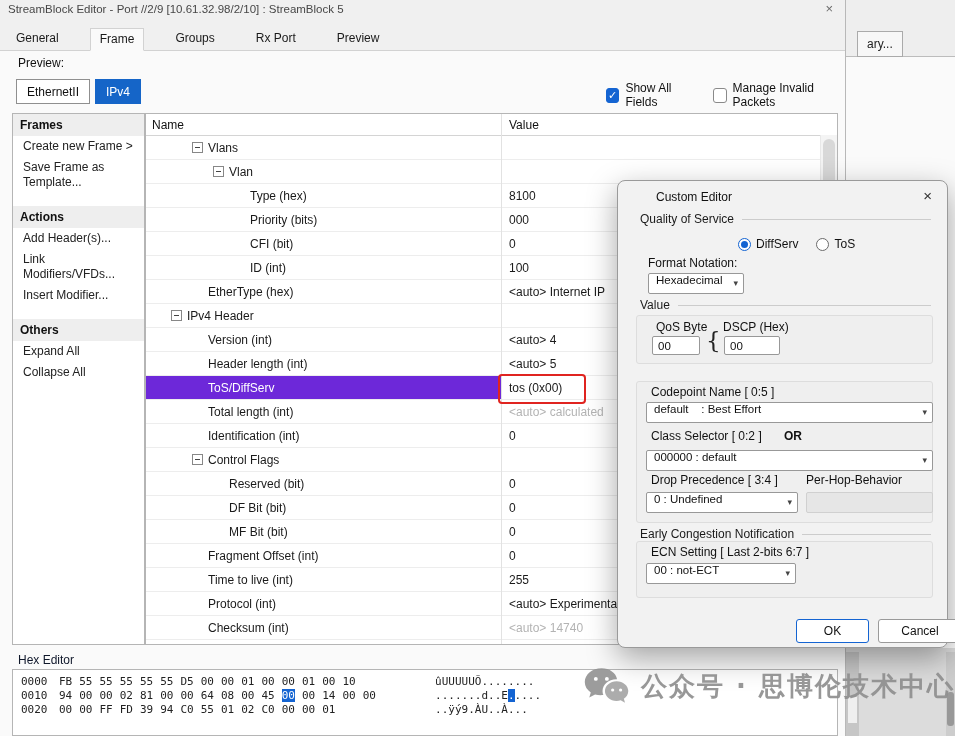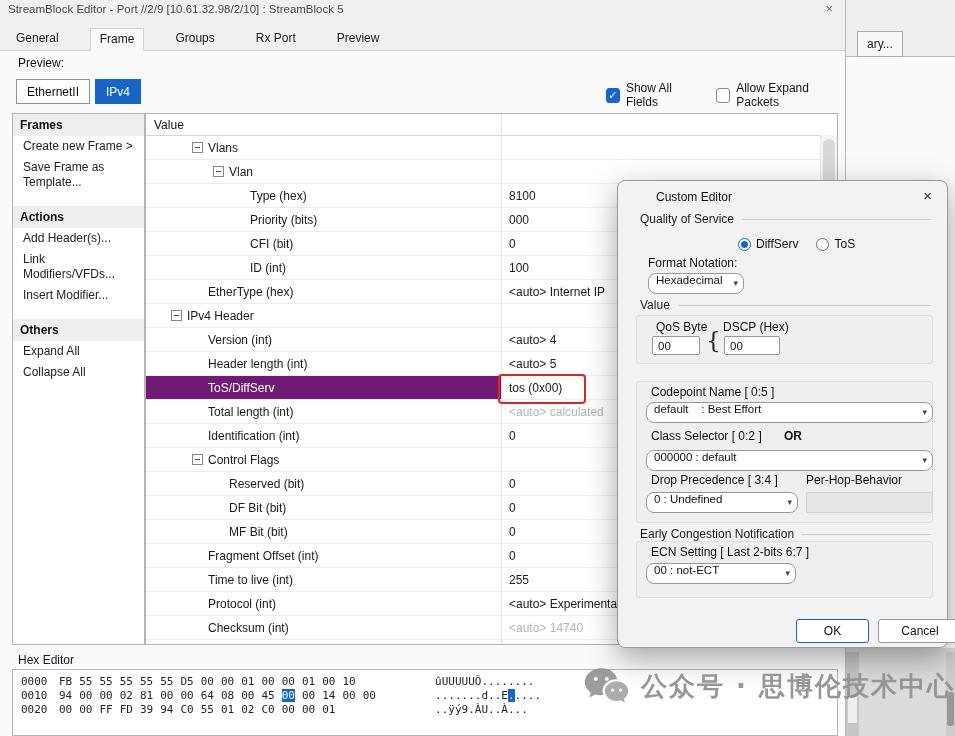--- a/index.html
+++ b/index.html
@@ -45,21 +45,21 @@
   .side-item{font-size:12px;color:#222;padding:3px 8px 3px 10px;cursor:pointer;line-height:1.25;}
 
   
   .tree{position:absolute;left:145px;top:113px;width:693px;height:532px;background:#fff;border:1px solid #b5b5b5;box-sizing:border-box;overflow:hidden;}
   .tree-header{height:21px;border-bottom:1px solid #d4d4d4;display:flex;align-items:center;font-size:12px;color:#111;}
   .col-name{width:355px;padding-left:6px;box-sizing:border-box;}
   .col-value{padding-left:8px;}
   .col-divider{position:absolute;left:355px;top:0;bottom:0;width:1px;background:#e2e2e2;z-index:2;}
   .trow{display:flex;height:23px;position:relative;border-bottom:1px solid #ededed;font-size:12px;align-items:center;color:#1a1a1a;}
   .tname{width:355px;height:100%;display:flex;align-items:center;box-sizing:border-box;}
-  .trow.selected .tname{background:#701a75;color:#fff;}
+  .trow.selected .tname{background:#6d28d9;color:#fff;}
   .tvalue{flex:1;padding-left:8px;z-index:1;}
   .tvalue.muted{color:#b3b3b3;}
   .expander{position:relative;width:11px;height:11px;border:1px solid #878787;background:#fff;margin-right:5px;flex:0 0 auto;box-sizing:border-box;}
   .expander::after{content:"";position:absolute;left:2px;top:4px;width:5px;height:1px;background:#444;}
   .expander.empty{visibility:hidden;}
   .annotation{position:absolute;left:352px;top:-2px;width:84px;height:26px;border:2px solid #e02420;border-radius:4px;pointer-events:none;z-index:4;}
   .tree-scrollbar{position:absolute;right:0;top:21px;bottom:0;width:16px;background:#f4f4f4;border-left:1px solid #e8e8e8;z-index:3;}
   .tree-scrollbar .thumb{position:absolute;left:2px;right:2px;top:4px;height:150px;background:#d8d8d8;border-radius:6px;}
 
   
@@ -83,21 +83,21 @@
   .grp.value{top:117px;}
   .grp.dscp{top:186px;}
   .grp.ecn{top:346px;}
   .radio-row{position:absolute;left:120px;top:56px;display:flex;gap:18px;}
   .radio{display:flex;align-items:center;gap:5px;font-size:12px;color:#111;cursor:pointer;}
   .rdot{width:13px;height:13px;border-radius:50%;border:1px solid #6b6b6b;background:#fff;box-sizing:border-box;position:relative;flex:0 0 auto;}
   .rdot.sel{border-color:#1464d2;}
   .rdot.sel::after{content:"";position:absolute;left:2px;top:2px;width:7px;height:7px;border-radius:50%;background:#1464d2;}
   .dlbl{position:absolute;color:#111;}
   .fmt-label{left:30px;top:75px;}
-  .dropdown{position:absolute;background:#fff;border:1px solid #989898;border-radius:8px;height:21px;display:flex;align-items:center;padding:0 18px 8px 7px;font-size:11.5px;color:#111;box-sizing:border-box;cursor:pointer;white-space:pre;}
+  .dropdown{position:absolute;background:#fff;border:1px solid #989898;border-radius:2px;height:21px;display:flex;align-items:center;padding:0 18px 8px 7px;font-size:11.5px;color:#111;box-sizing:border-box;cursor:pointer;white-space:pre;}
   .dropdown .chev{position:absolute;right:5px;top:4px;font-size:9px;color:#444;}
   .dd-fmt{left:30px;top:92px;width:96px;}
   .panel{position:absolute;left:18px;width:297px;background:#efefef;border:1px solid #dddddd;border-radius:3px;box-sizing:border-box;}
   .panel.value{top:134px;height:49px;}
   .panel.dscp{top:200px;height:142px;}
   .panel.ecn{top:360px;height:57px;}
   .qosbyte-label{left:38px;top:139px;}
   .dscphex-label{left:105px;top:139px;}
   .txt{position:absolute;border:1px solid #989898;border-radius:2px;background:#fff;font-size:11.5px;padding:0 5px;box-sizing:border-box;font-family:"Liberation Sans",sans-serif;color:#111;}
   .qosbyte-input{left:34px;top:155px;width:48px;height:19px;}
@@ -157,41 +157,42 @@
       <div class="fbtn">EthernetII</div>
       <div class="fbtn active">IPv4</div>
     </div>
   <div id="checkbox-row">
       <div class="cb-wrap">
         <span class="cb checked">✓</span>
         <span class="cb-label">Show All Fields</span>
       </div>
       <div class="cb-wrap">
         <span class="cb"></span>
-        <span class="cb-label">Allow Expand Packets</span>
+        <span class="cb-label">Manage Invalid Packets</span>
       </div>
     </div>
 
   <div class="sidebar">
     <div id="sidebar-sections">
         <div class="side-header">Frames</div>
         <div class="side-item">Create new Frame &gt;</div>
         <div class="side-item">Save Frame as Template...</div>
         <div class="side-header">Actions</div>
         <div class="side-item">Add Header(s)...</div>
         <div class="side-item">Link Modifiers/VFDs...</div>
         <div class="side-item">Insert Modifier...</div>
         <div class="side-header">Others</div>
         <div class="side-item">Expand All</div>
         <div class="side-item">Collapse All</div>
       </div>
   </div>
 
   <div class="tree">
     <div class="tree-header">
+      <span class="col-name">Name</span>
       <span class="col-value">Value</span>
     </div>
     <div id="tree-body">
         <div class="trow">
           <div class="tname" style="padding-left: 46px;">
             <span class="expander"></span>
             <span class="tlabel">Vlans</span>
           </div>
           <div class="tvalue"></div>
         </div>

